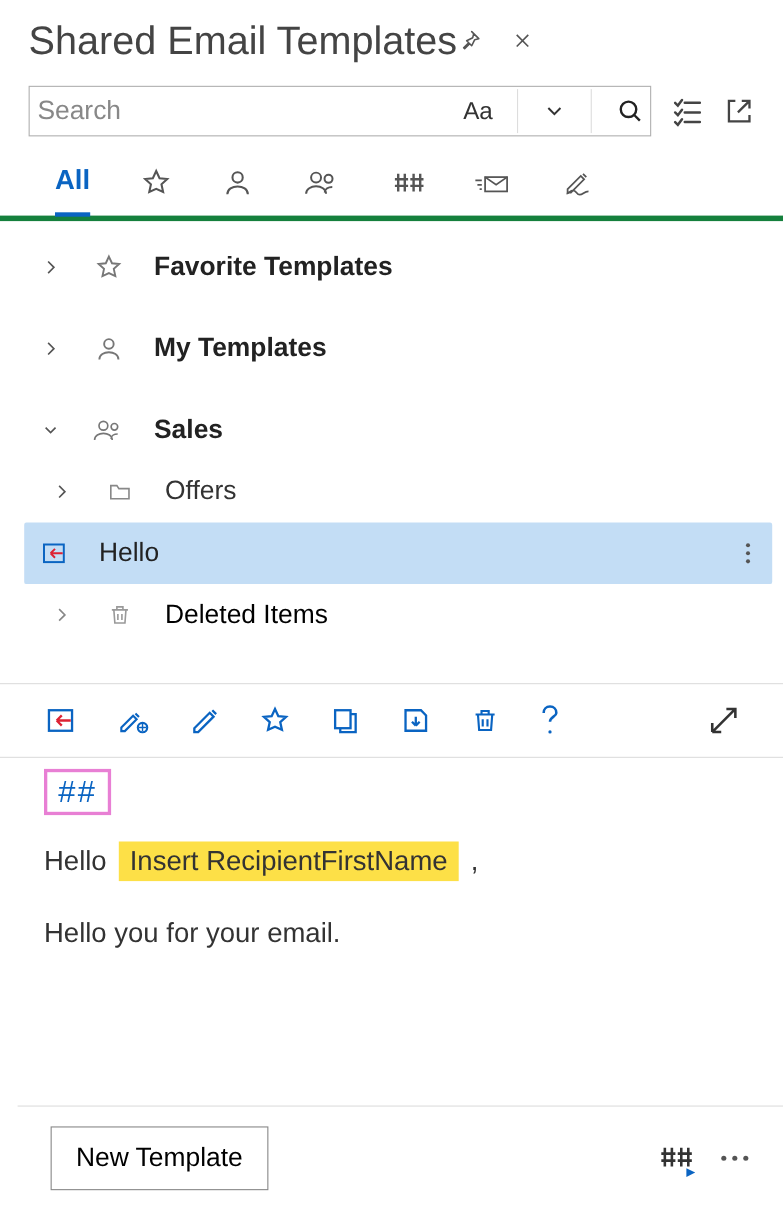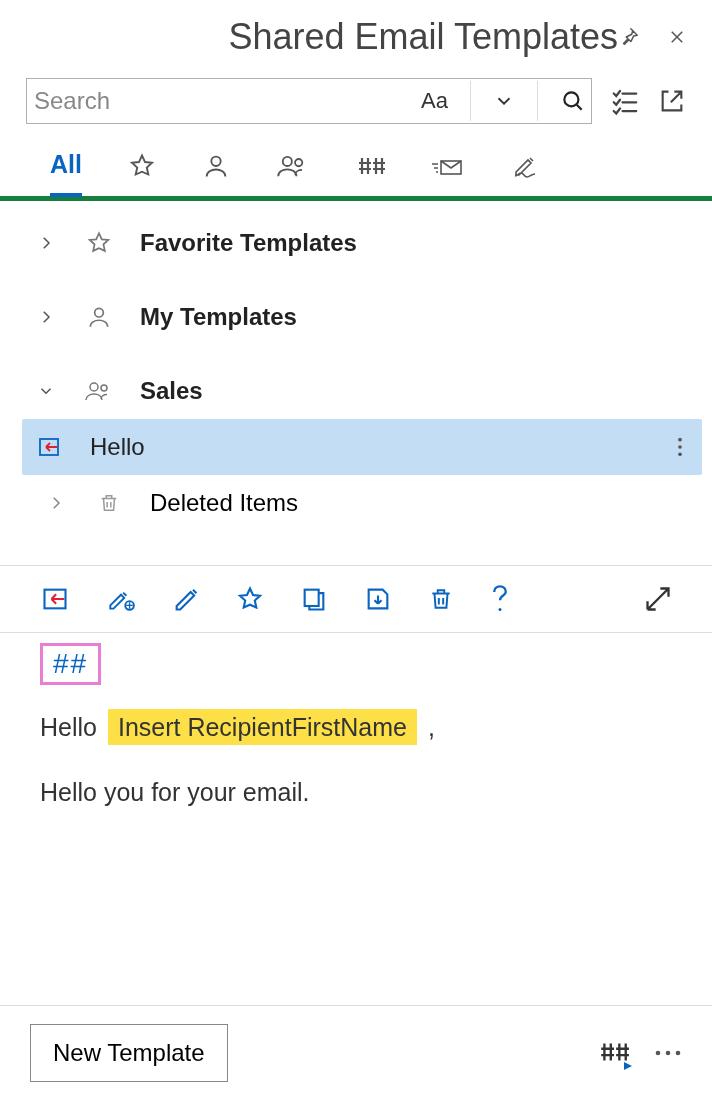--- a/index.html
+++ b/index.html
@@ -11,21 +11,21 @@
     color: #333;
     background: #fff;
     overflow: hidden;
     position: relative;
   }
 
   
   .header {
     display: flex;
     align-items: center;
-    justify-content: flex-end;
+    justify-content: flex-start;
     padding: 16px 26px 8px 26px;
   }
   .header-title {
     font-size: 36px;
     font-weight: 300;
     color: #444;
   }
   .header-actions {
     display: flex;
     gap: 28px;
@@ -147,21 +147,21 @@
   .preview-line1 { margin-bottom: 36px; }
   .placeholder-chip {
     background: #fde047;
     padding: 4px 10px;
     margin: 0 4px;
   }
 
   
   .bottom-bar {
     position: absolute;
-    left: 0; right: 0; bottom: 0;
+    left: 16px; right: 0; bottom: 0;
     border-top: 1px solid #ddd;
     padding: 18px 30px;
     display: flex;
     align-items: center;
     gap: 24px;
   }
   .new-template-btn {
     border: 1.5px solid #888;
     background: #fff;
     font-size: 24px;
@@ -303,20 +303,33 @@
     <span class="row-icon">
       <svg width="30" height="24" viewBox="0 0 30 24" fill="none" stroke="#777" stroke-width="1.5">
           <circle cx="10" cy="8" r="4"></circle>
           <circle cx="20" cy="9" r="3"></circle>
           <path d="M2 21c0-4 4-6 8-6s8 2 8 6M17 20c0-3 3-4.5 6-4.5"></path>
         </svg>
     </span>
     <span class="label">Sales</span>
   </div>
 
+  <div class="tree-row indent">
+    <span class="chev">
+      <svg width="18" height="18" viewBox="0 0 24 24" fill="none" stroke="#555" stroke-width="2">
+          <path d="M9 5l7 7-7 7"></path>
+        </svg>
+    </span>
+    <span class="row-icon">
+      <svg width="24" height="22" viewBox="0 0 24 24" fill="none" stroke="#888" stroke-width="1.6">
+          <path d="M3 6h6l2 3h10v10H3V6z"></path>
+        </svg>
+    </span>
+    <span class="label">Offers</span>
+  </div>
 
   <div class="tree-row selected">
     <span class="row-icon">
       <svg width="26" height="24" viewBox="0 0 24 24" fill="none" stroke="#0a64c2" stroke-width="1.8">
           <rect x="3" y="4" width="18" height="16"></rect>
           <path d="M20 12H9m0 0l4-4m-4 4l4 4" stroke="#d23"></path>
         </svg>
     </span>
     <span class="label">Hello</span>
     <span class="spacer"></span>

